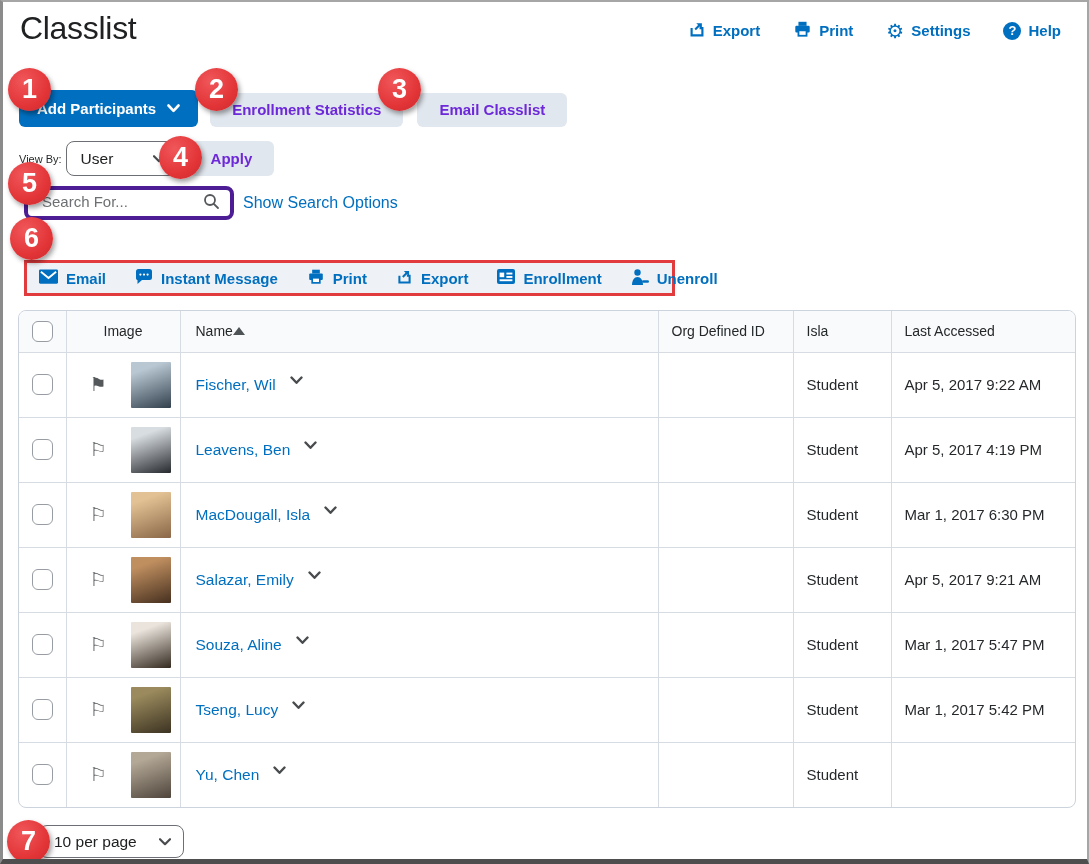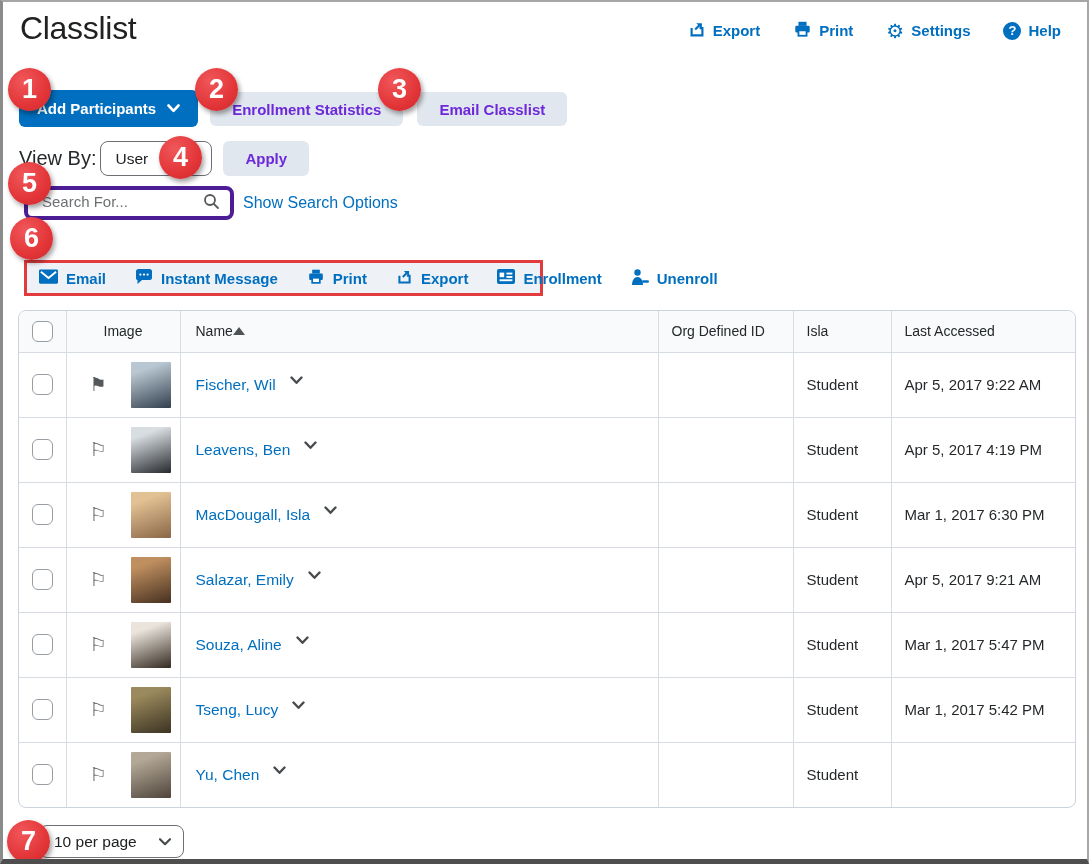--- a/index.html
+++ b/index.html
@@ -9,40 +9,40 @@
     border-left:3px solid #8b8b8b;border-top:2px solid #a6a6a6;border-right:2px solid #a6a6a6;border-bottom:5px solid #4e4e4e;
     font-family:"Liberation Sans","DejaVu Sans",sans-serif;color:#202122;
   }
   
   .title{position:absolute;left:17px;top:8px;font-size:32px;font-weight:500;letter-spacing:-.3px;color:#202122;margin:0;}
   .utility{position:absolute;top:18px;right:26px;display:flex;gap:33px;align-items:center;}
   .u-item{display:flex;align-items:center;gap:7px;color:#006fbf;font-size:15px;font-weight:700;text-decoration:none;cursor:pointer;}
   .glyph{font-family:"DejaVu Sans",sans-serif;font-size:20px;line-height:1;color:#006fbf;}
   .help-badge{width:18px;height:18px;border-radius:50%;background:#006fbf;color:#fff;font-size:13px;font-weight:700;display:flex;align-items:center;justify-content:center;}
   
-  .btn-row{position:absolute;left:16px;top:88px;display:flex;align-items:flex-start;}
+  .btn-row{position:absolute;left:16px;top:88px;display:flex;align-items:center;}
   .btn{border:none;border-radius:6px;font-family:inherit;font-weight:700;font-size:15px;display:flex;align-items:center;cursor:pointer;}
   .btn-primary{background:#006fbf;color:#fff;height:37px;padding:0 18px;gap:11px;}
   .btn-subtle{background:#e1e7ee;color:#6d28d9;height:34px;margin-top:2px;padding:16px 22px;}
   .ml12{margin-left:12px;}.ml14{margin-left:14px;}
   
   .viewby{position:absolute;left:16px;top:139px;display:flex;align-items:center;}
-  .viewby-label{font-size:20px;color:#26292b;margin-right:4px;}
+  .viewby-label{font-size:11px;color:#26292b;margin-right:4px;}
   .selectbox{height:35px;background:#fff;border:1px solid #6c7074;border-radius:8px;display:flex;align-items:center;justify-content:space-between;padding:0 12px 0 14px;font-size:15.5px;color:#202122;cursor:pointer;}
   .sel-user{width:112px;}
   .btn-apply{height:35px;margin-left:11px;margin-top:0;}
   
   .search-row{position:absolute;left:21px;top:184px;display:flex;align-items:center;}
   .searchbox{width:210px;height:34px;border:4px solid #4c1d95;border-radius:8px;background:#fff;display:flex;align-items:center;padding:0 8px 4px 12px;}
   .searchbox input{border:none;outline:none;flex:1;font-family:inherit;font-size:15px;color:#202122;min-width:0;background:transparent;}
   .searchbox input::placeholder{color:#6d7072;opacity:1;}
   .search-btn{background:none;border:none;padding:2px;cursor:pointer;display:flex;}
   .show-options{margin-left:9px;color:#006fbf;font-size:16px;text-decoration:none;cursor:pointer;}
   
-  .toolbar-outline{position:absolute;left:21px;top:258px;width:519px;border:3px solid #e23b3e;background:#eef1f5;}
+  .toolbar-outline{position:absolute;left:21px;top:258px;width:651px;border:3px solid #e23b3e;background:#eef1f5;}
   .toolbar{height:30px;display:flex;align-items:center;gap:29px;padding:0 12px;}
   .tb-item{display:flex;align-items:center;gap:8px;color:#006fbf;font-size:15px;font-weight:700;text-decoration:none;cursor:pointer;white-space:nowrap;}
   
   .table-wrap{position:absolute;left:15px;top:308px;width:1058px;border:1px solid #ccd3dd;border-radius:8px;overflow:hidden;background:#fff;}
   table{width:100%;border-collapse:collapse;table-layout:fixed;}
   th{height:41px;background:#f9fafc;font-weight:400;font-size:14px;color:#25282a;text-align:left;padding:0;}
   td{height:65px;border-top:1px solid #d7dce3;padding:0;}
   th:not(:last-child),td:not(:last-child){border-right:1px solid #d7dce3;}
   .cell-center{text-align:center;}
   .pad{padding-left:13px;}

